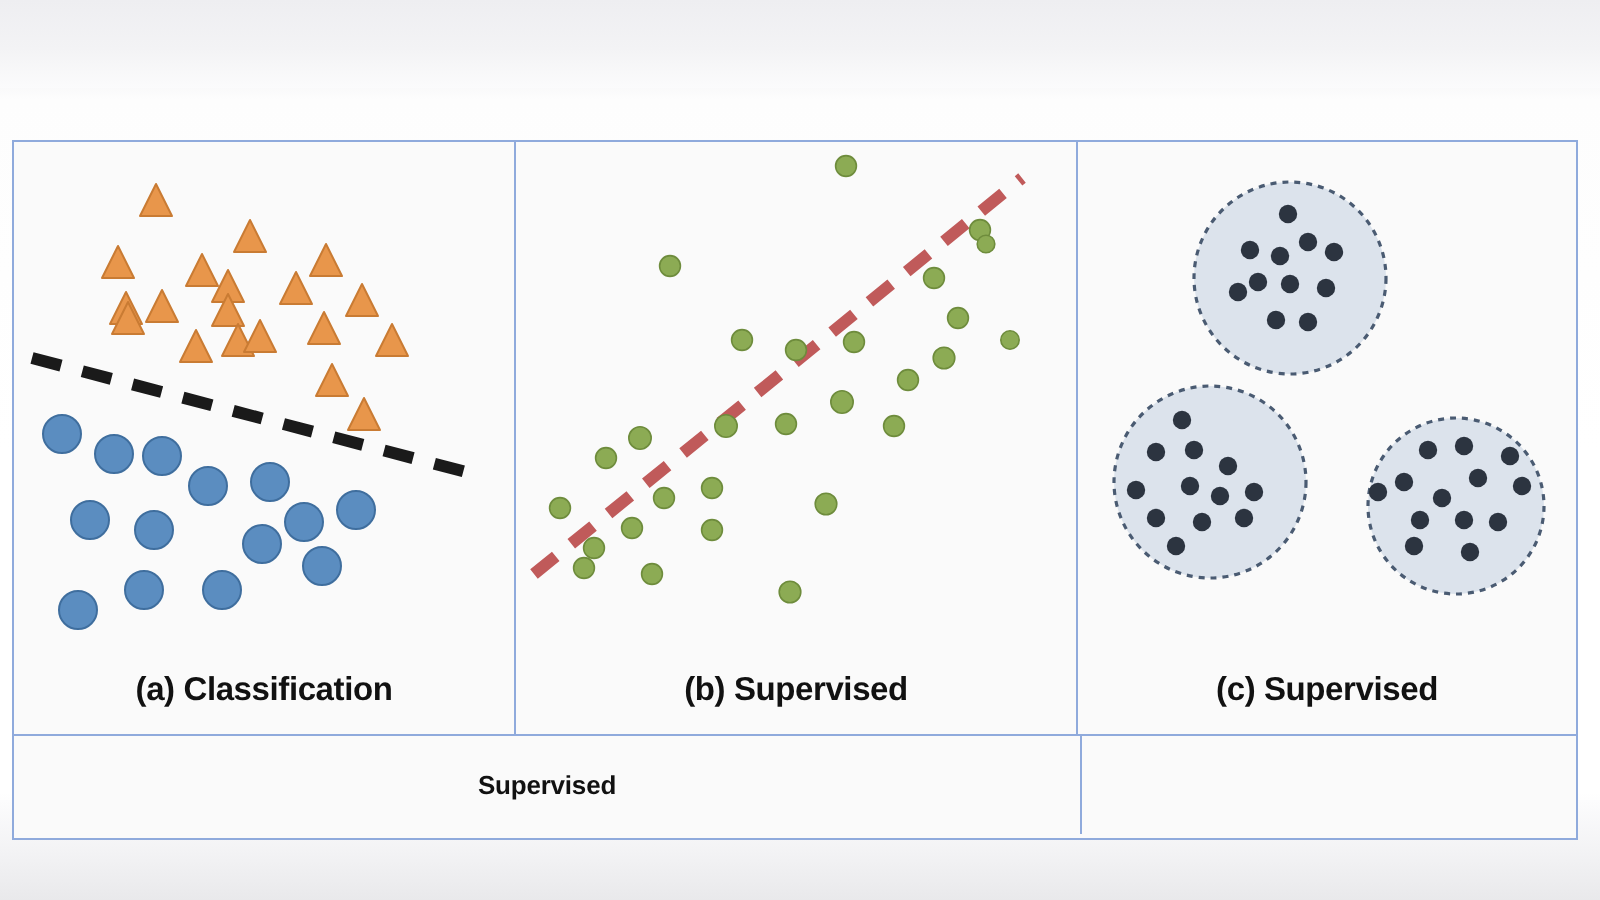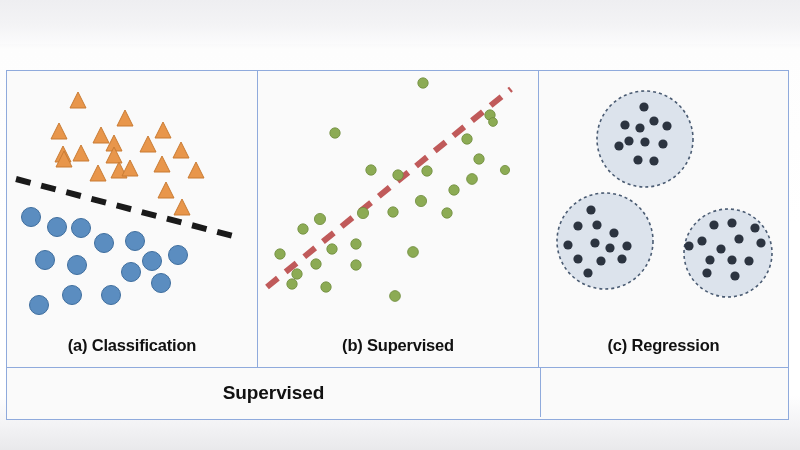--- a/index.html
+++ b/index.html
@@ -111,21 +111,21 @@
     box-sizing: border-box;
     height: 100%;
   }
   .summary-cell.supervised {
     width: 534px;
     border-right: 1.6px solid #8FAADC;
   }
   .summary-cell.unsupervised { flex: 1 1 auto; }
 
   .summary-text {
-    font-size: 19px;
+    font-size: 13px;
     font-weight: bold;
     color: #111111;
     letter-spacing: -0.1px;
     white-space: nowrap;
   }
 
   svg { display: block; }
 </style>
 </head>
 <body>
@@ -283,21 +283,21 @@
                 <circle cx="171" cy="189" r="4.6"></circle>
                 <circle cx="193" cy="189" r="4.6"></circle>
                 <circle cx="210" cy="190" r="4.6"></circle>
                 <circle cx="168" cy="202" r="4.6"></circle>
                 <circle cx="196" cy="205" r="4.6"></circle>
               </g>
             </g>
           </svg>
         </div>
         <div class="caption-row">
-          <span class="caption-text">(c) Regression</span>
+          <span class="caption-text">(c) Supervised</span>
         </div>
       </div>
 
     </div>
 
     <div class="summary-row">
       <div class="summary-cell supervised">
         <span class="summary-text">Supervised</span>
       </div>
     </div>

